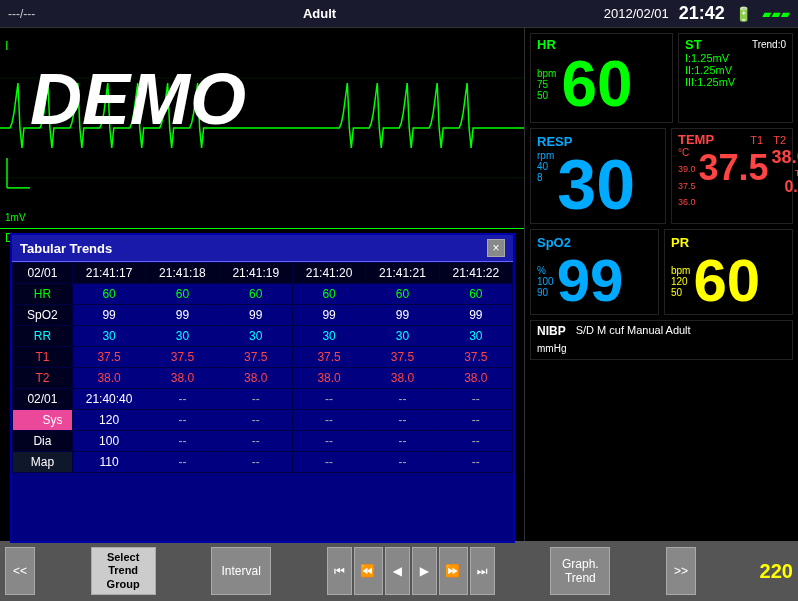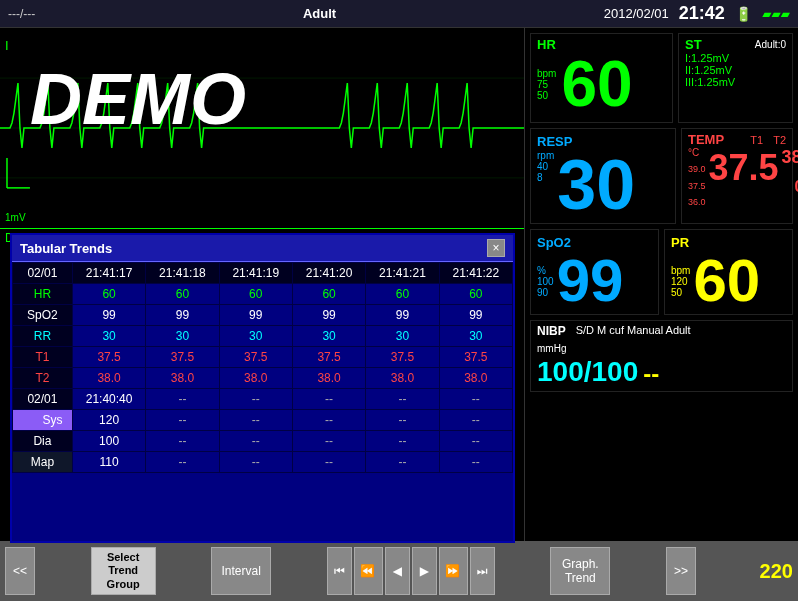--- a/index.html
+++ b/index.html
@@ -422,21 +422,21 @@
               <tr>
                 <td style="color: rgb(255, 255, 255); background: rgb(0, 0, 32);">02/01</td>
                 <td style="color: rgb(255, 255, 255);">21:40:40</td>
                 <td style="color: rgb(170, 170, 170);">--</td>
                 <td style="color: rgb(170, 170, 170);">--</td>
                 <td style="color: rgb(170, 170, 170);">--</td>
                 <td style="color: rgb(170, 170, 170);">--</td>
                 <td style="color: rgb(170, 170, 170);">--</td>
               </tr>
               <tr>
-                <td style="color: rgb(255, 255, 255); background: #8b5cf6; padding-left: 24px;">Sys</td>
+                <td style="color: rgb(255, 255, 255); background: #ec4899; padding-left: 24px;">Sys</td>
                 <td style="color: rgb(255, 255, 255);">120</td>
                 <td style="color: rgb(170, 170, 170);">--</td>
                 <td style="color: rgb(170, 170, 170);">--</td>
                 <td style="color: rgb(170, 170, 170);">--</td>
                 <td style="color: rgb(170, 170, 170);">--</td>
                 <td style="color: rgb(170, 170, 170);">--</td>
               </tr>
               <tr>
                 <td style="color: rgb(255, 255, 255); background: rgb(0, 0, 32);">Dia</td>
                 <td style="color: rgb(255, 255, 255);">100</td>
@@ -474,21 +474,21 @@
             <span class="vital-unit vital-value-green">bpm</span>
             <span class="vital-scale">75</span>
             <span class="vital-scale">50</span>
           </div>
           <span class="vital-value-large vital-value-green">60</span>
         </div>
       </div>
       <div id="st-block" class="vital-block" style="width:115px;">
         <div style="display:flex; justify-content:space-between; align-items:center;">
           <span class="st-title">ST</span>
-          <span class="pvc-label">Adult:0</span>
+          <span class="pvc-label">Trend:0</span>
         </div>
         <div>
           <div class="st-row">I:1.25mV</div>
           <div class="st-row">II:1.25mV</div>
           <div class="st-row">III:1.25mV</div>
         </div>
       </div>
     </div>
 
     <div class="vital-row">
@@ -496,21 +496,21 @@
         <span class="vital-title" style="color:#00aaff;">RESP</span>
         <div class="resp-inner">
           <div style="display:flex; flex-direction:column;">
             <span style="color:#00aaff; font-size:10px;">rpm</span>
             <span style="color:#00aaff; font-size:10px;">40</span>
             <span style="color:#00aaff; font-size:10px;">8</span>
           </div>
           <span class="vital-value-large vital-value-blue" style="font-size:70px;">30</span>
         </div>
       </div>
-      <div id="temp-block" class="vital-block" style="width:112px;">
+      <div id="temp-block" class="vital-block" style="width:122px;">
         <div style="display:flex; justify-content:space-between; align-items:center;">
           <span class="temp-title">TEMP</span>
           <div class="temp-t-labels">
             <span class="temp-t1">T1</span>
             <span class="temp-t2">T2</span>
           </div>
         </div>
         <div style="display:flex; gap:3px; align-items:flex-start;">
           <div style="display:flex; flex-direction:column; justify-content:space-between; height:60px;">
             <span class="temp-unit">°C</span>
@@ -554,24 +554,20 @@
         </div>
       </div>
     </div>
 
     <div id="nibp-block" style="background:#000; border:1px solid #222; padding:3px 6px;">
       <div style="display:flex; gap:10px; ">
         <span class="nibp-title">NIBP</span>
         <span class="nibp-info">S/D M cuf Manual Adult</span>
       </div>
       <span class="nibp-unit">mmHg</span>
-      <div class="nibp-inner">
-        <span class="nibp-value">100/100</span>
-        <span class="nibp-dash">--</span>
-      </div>
     </div>
 
   </div>
 </div>
 
 <div id="bottom-bar">
   <button class="btn btn-narrow">&lt;&lt;</button>
   <button class="btn btn-wide btn-select-trend">Select<br>Trend<br>Group</button>
   <button class="btn btn-wide">Interval</button>
   <div class="nav-group">

